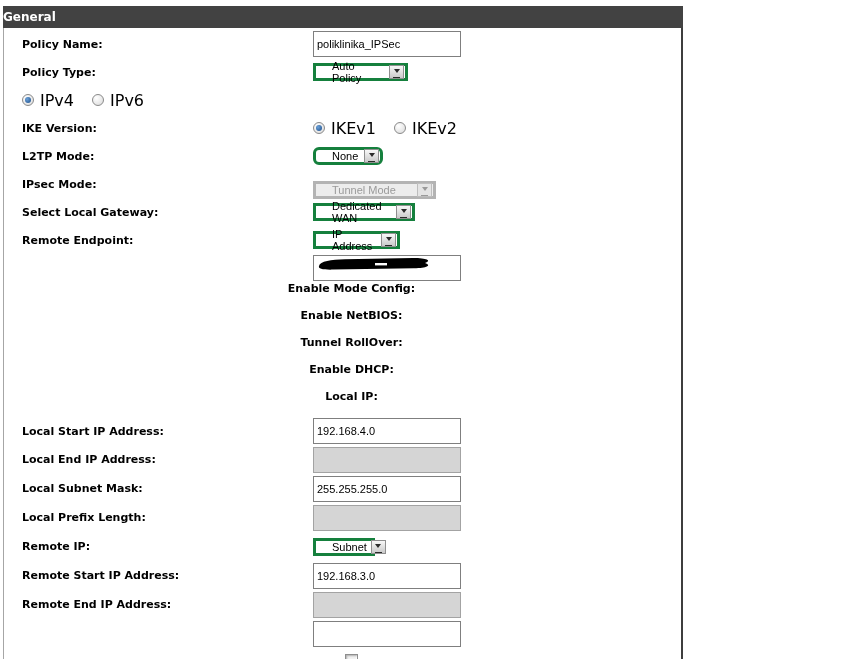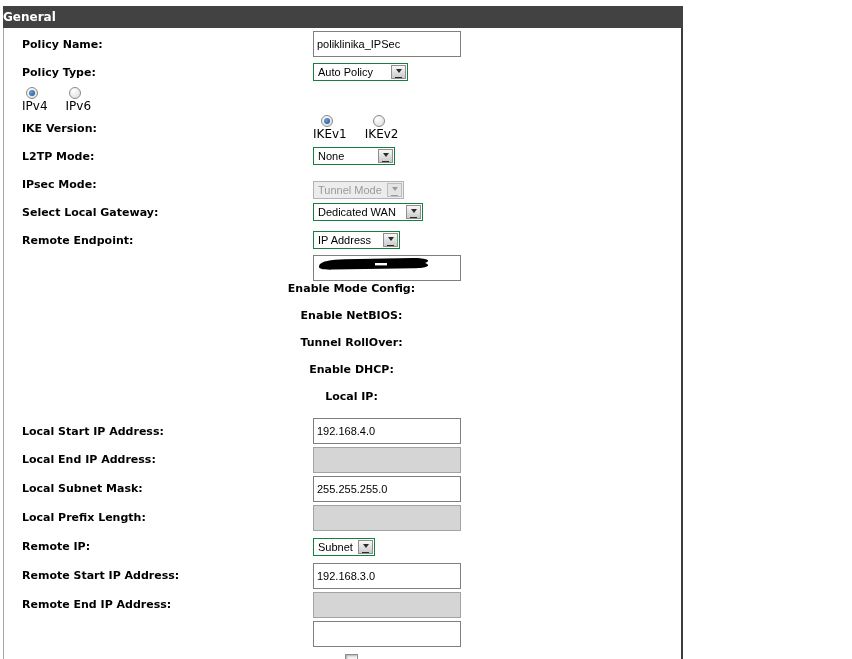--- a/index.html
+++ b/index.html
@@ -21,41 +21,41 @@
   .row:nth-child(23){height:30px;}
   .lbl{flex:0 0 291px;font-size:11px;font-weight:bold;color:#000;}
   .ctl{display:flex;align-items:center;}
   
   .ti{width:148px;height:18px;border:1px solid #7f7f7f;background:#fff;color:#000;
     font-family:"Liberation Sans",sans-serif;font-size:11px;padding:12px 3px;}
   .ti.dis{background:#d5d5d5;border-color:#a3a3a3;}
   .ti.redacted{position:relative;overflow:hidden;}
   .ti.redacted svg{position:absolute;left:1px;top:1px;}
   
-  .sel{height:18px;border:1px solid #15803d;background:#fff;display:flex;
+  .sel{height:18px;border:3px solid #15803d;background:#fff;display:flex;
     align-items:center;justify-content:space-between;
     font-family:"Liberation Sans",sans-serif;font-size:11px;color:#000;
-    padding-left:4px;cursor:default;}
+    padding-left:16px;cursor:default;}
   .sel-btn{width:15px;height:14px;margin-right:1px;margin-left:4px;flex:0 0 15px;
     border:1px solid #8f8f8f;background:linear-gradient(#f8f8f8,#c9c9c9);
     display:flex;flex-direction:column;align-items:center;justify-content:center;}
   .arr-tri{width:0;height:0;border:3px solid transparent;border-top:4px solid #2b2b2b;margin-top:3px;}
   .arr-bar{width:7px;height:1px;background:#2b2b2b;margin-top:1px;}
   .sel.dis{border-color:#b3b3b3;background:#ececec;color:#9a9a9a;}
   .sel.dis .sel-btn{background:#e4e4e4;border-color:#bdbdbd;}
   .sel.dis .arr-tri{border-top-color:#9a9a9a;}
   .sel.dis .arr-bar{background:#9a9a9a;}
   .sel.focus{border-color:#3f7ab5;outline:2px solid var(--focus-blue);}
   .sel.focus .sel-btn{background:linear-gradient(#dceafb,#a3c7ea);border-color:#3f7ab5;}
   
   .cb{width:13px;height:13px;border:1px solid #8e8e8e;display:inline-block;
     background:#f2f2f2;
     box-shadow:inset 1px 1px 2px rgba(0,0,0,.28), inset -1px -1px 0 #fff;}
   
-  .radio-opt{display:inline-flex;align-items:center;margin-right:18px;font-size:12px;color:#000;flex-direction:column;}
+  .radio-opt{display:inline-flex;align-items:center;margin-right:18px;font-size:16px;color:#000;}
   .radio{width:12px;height:12px;border-radius:50%;border:1px solid #8a8a8a;
     background:radial-gradient(circle at 35% 30%,#ffffff,#d9d9d9);position:relative;
     display:inline-block;margin-right:6px;}
   .radio.checked::after{content:"";position:absolute;left:2px;top:2px;width:6px;height:6px;
     border-radius:50%;background:radial-gradient(circle at 35% 35%,#6aa0d8,var(--radio-blue));}
 </style>
 </head>
 <body>
 
 <div class="panel">
@@ -103,45 +103,45 @@
             </label>
             <label class="radio-opt">
               <span class="radio"></span>
               <span class="radio-lbl">IKEv2</span>
             </label>
           </div>
         </div>
         <div class="row">
           <label class="lbl">L2TP Mode:</label>
           <div class="ctl">
-            <div class="sel" style="width: 82px;">
+            <div class="sel" style="width: 70px; border-radius: 6px;">
               <span class="sel-txt">None</span>
               <span class="sel-btn">
                 <span class="arr-tri"></span>
                 <span class="arr-bar"></span>
               </span>
             </div>
           </div>
         </div>
         <div class="row">
           <label class="lbl">IPsec Mode:</label>
           <div class="ctl">
-            <div class="sel dis" style="width: 91px; margin-top: 12px;">
+            <div class="sel dis" style="width: 123px; margin-top: 12px;">
               <span class="sel-txt">Tunnel Mode</span>
               <span class="sel-btn">
                 <span class="arr-tri"></span>
                 <span class="arr-bar"></span>
               </span>
             </div>
           </div>
         </div>
         <div class="row">
           <label class="lbl">Select Local Gateway:</label>
           <div class="ctl">
-            <div class="sel" style="width: 110px;">
+            <div class="sel" style="width: 102px;">
               <span class="sel-txt">Dedicated WAN</span>
               <span class="sel-btn">
                 <span class="arr-tri"></span>
                 <span class="arr-bar"></span>
               </span>
             </div>
           </div>
         </div>
         <div class="row">
           <label class="lbl">Remote Endpoint:</label>

